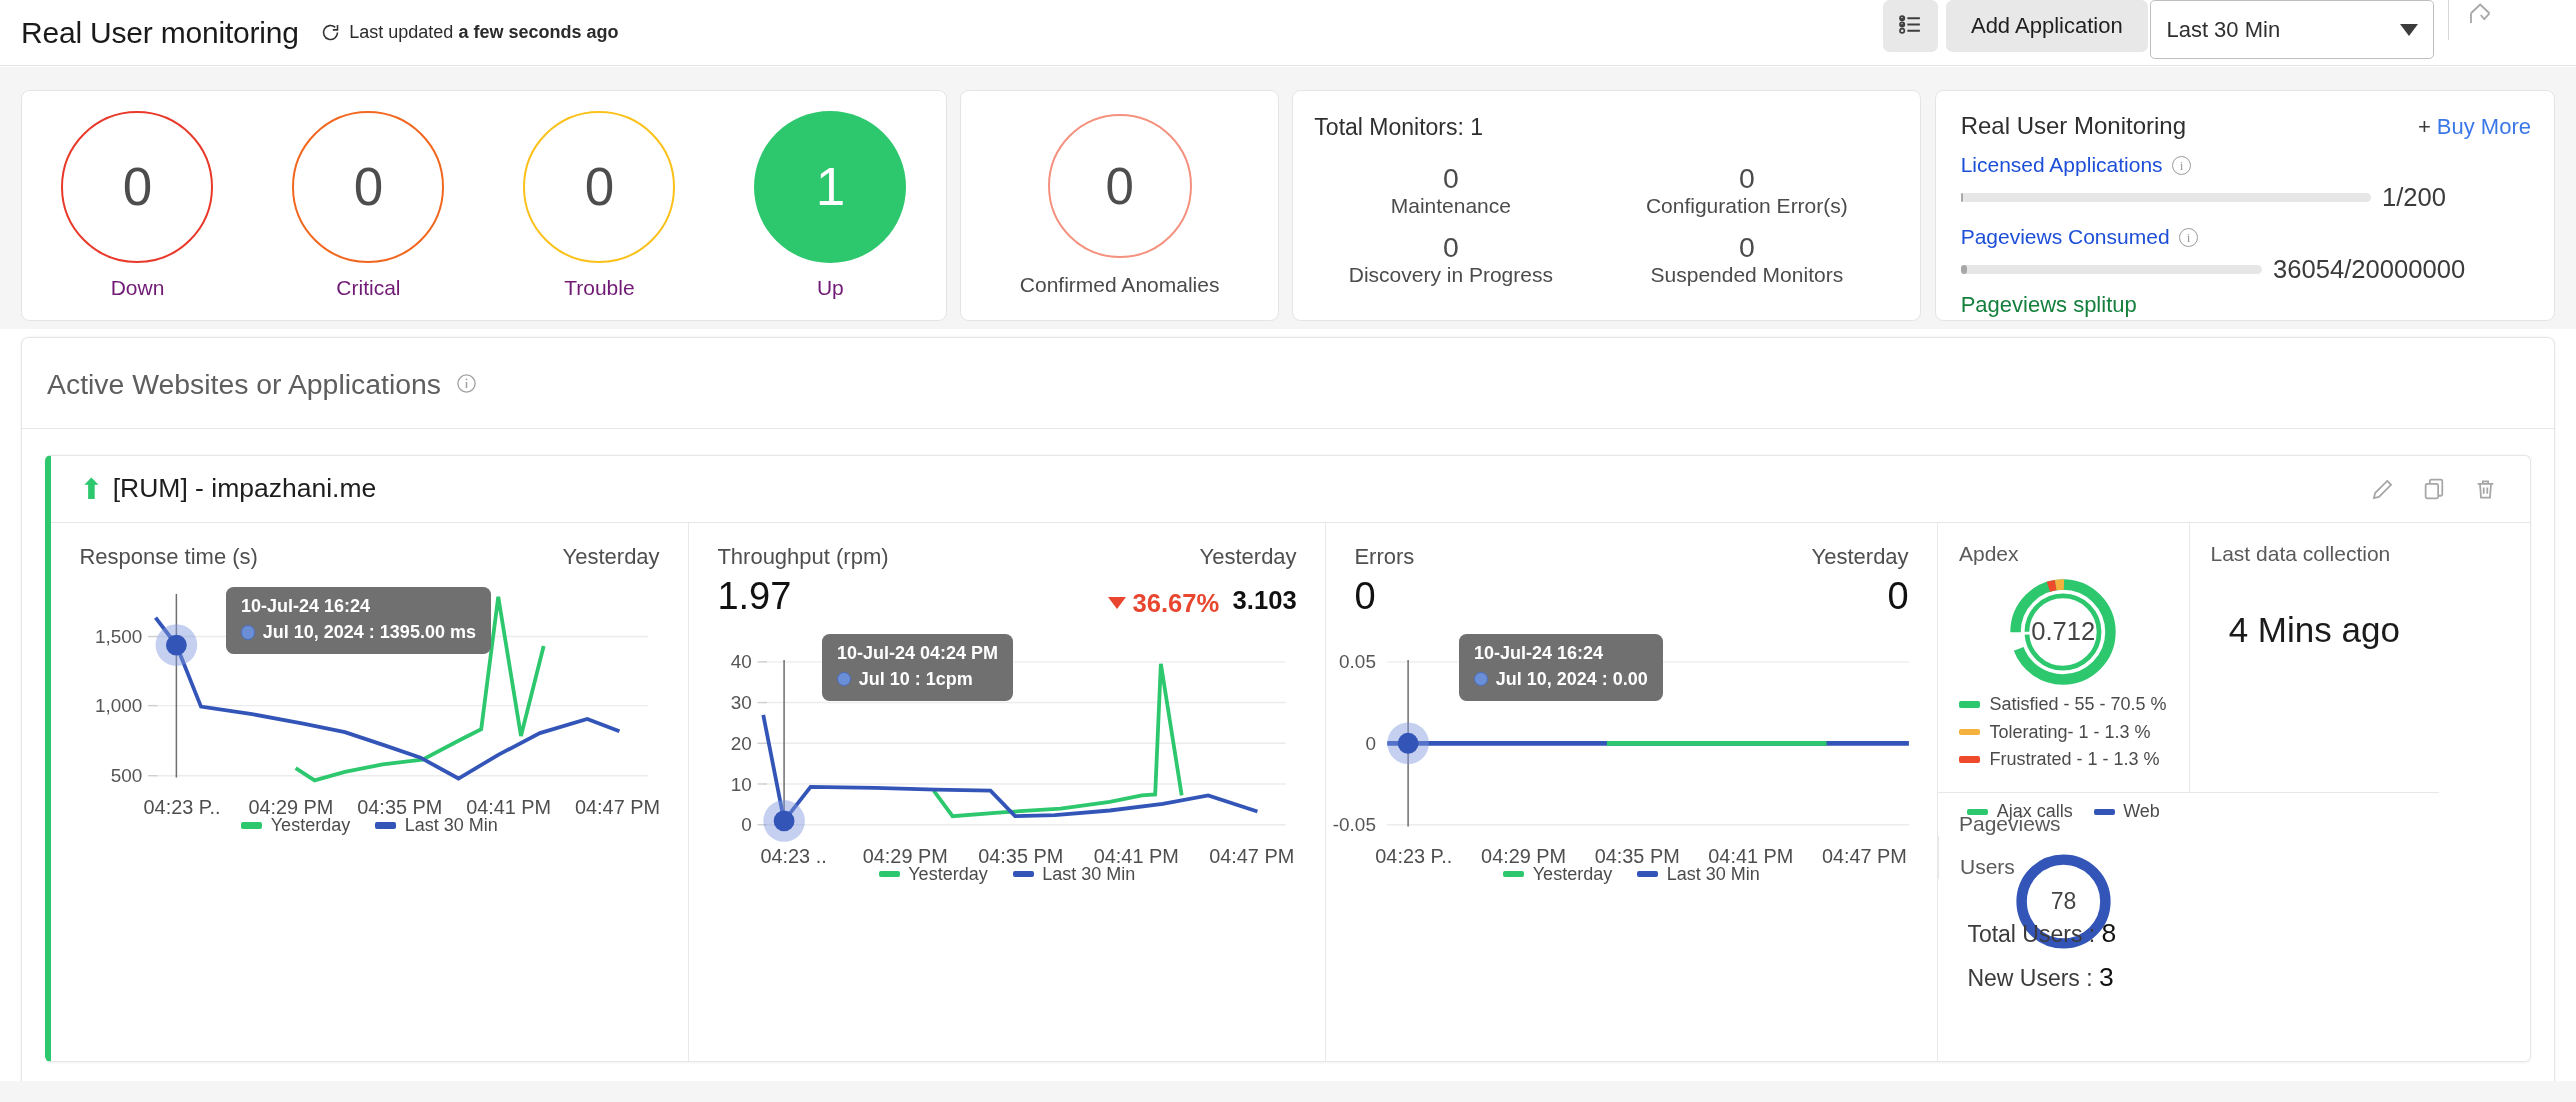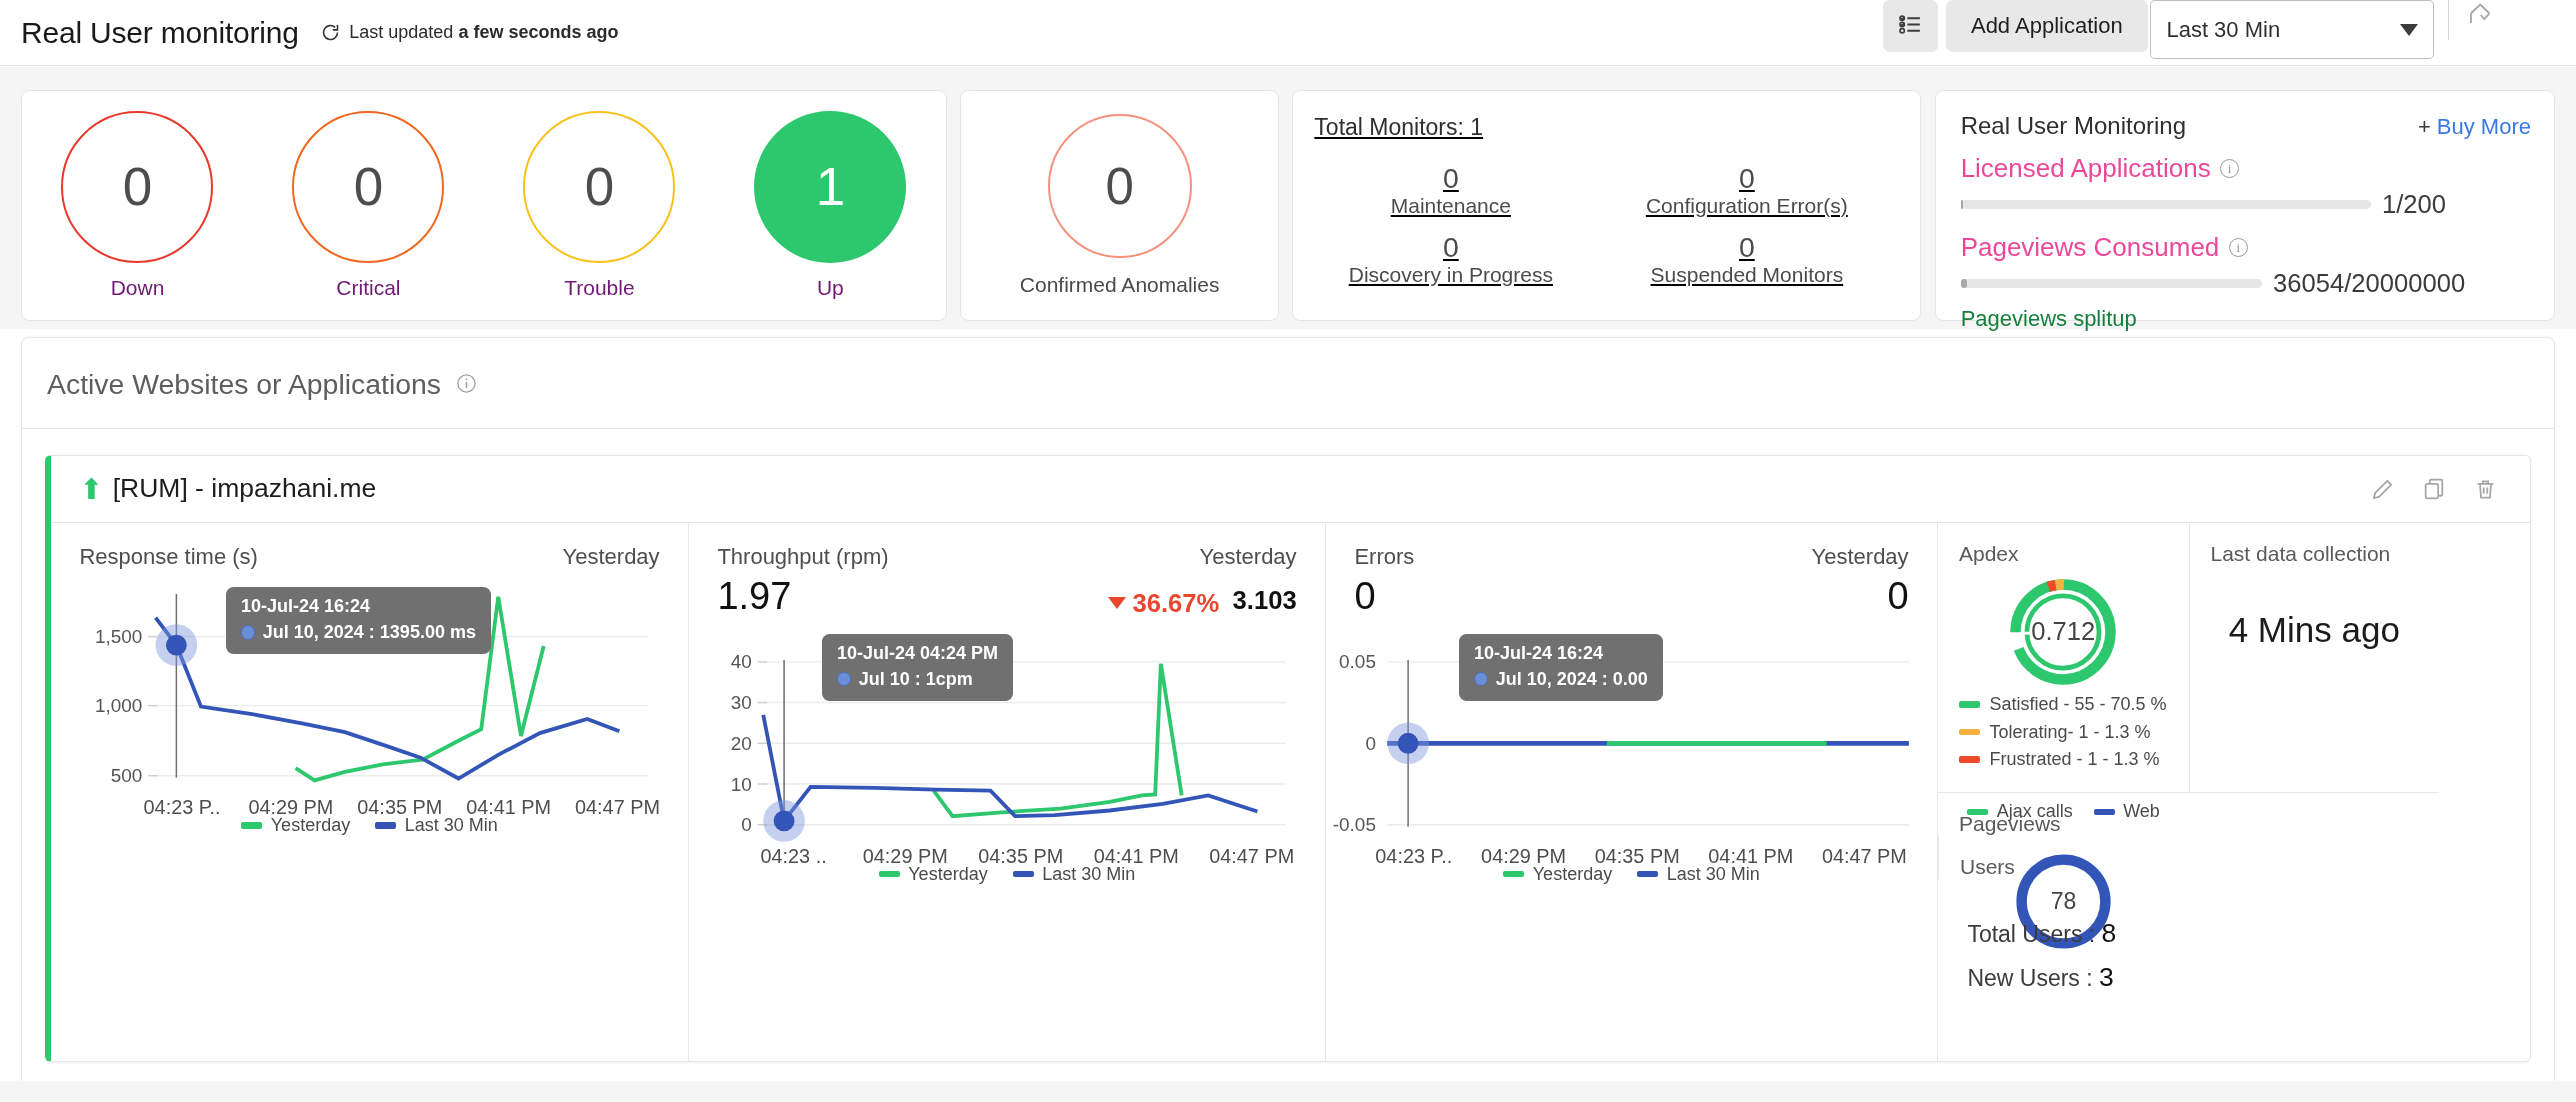--- a/index.html
+++ b/index.html
@@ -86,39 +86,39 @@
     align-items: center; justify-content: center; }
   .anom-circle {
     width: 144px; height: 144px; border-radius: 50%;
     border: 2.8px solid #f4917f; background:#fff;
     display: flex; align-items: center; justify-content: center;
     font-size: 51px; color: #4d4d4d;
   }
   .anom-label { font-size: 21px; color: #4a4a4a; margin-top: 15px; }
 
   
-  .card-monitors { width: 635px; padding: 23px 16px 0 0; text-decoration: underline; }
+  .card-monitors { width: 635px; padding: 23px 16px 0 0; }
   .mon-title { font-size: 23px; color: #2f2f2f; margin-left: 21px; }
   .mon-grid {
     display: grid; grid-template-columns: 1fr 1fr; row-gap: 15px;
     margin-top: 23px; padding: 0 9.5px;
   }
   .mon-cell { display: flex; flex-direction: column; align-items: center; }
   .mon-num { font-size: 28.4px; color: #4b4b4b; line-height: 1.05; }
   .mon-lbl { font-size: 21px; color: #4b4b4b; white-space: nowrap; }
 
   
   .card-rum { width: 626px; padding: 21px 23px 0 25px; }
   .rum-head { display: flex; align-items: baseline; justify-content: space-between; }
   .rum-title { font-size: 24px; color: #2f2f2f; }
   .buy-more { font-size: 22px; color: #3b78e7; cursor: pointer; white-space: nowrap;}
   .buy-more .plus { color: #3b3b3b; }
   .rum-row { margin-top: 13.3px; position: relative; }
   .rum-row-top { display: flex; align-items: center; }
-  .rum-lbl { font-size: 26px; color: #ec4899; white-space: nowrap; text-align: right; }
+  .rum-lbl { font-size: 21px; color: #1d4ed8; white-space: nowrap; text-align: right; }
   .info-i {
     width: 19px; height: 19px; border-radius: 50%; border: 1.4px solid #9a9a9a;
     color: #9a9a9a; font-size: 13.3px; line-height: 17px; text-align: center;
     margin-left: 9.5px; display: inline-block; font-style: normal;
     font-family: "Liberation Serif", serif;
   }
   .rum-bar-line { display: flex; align-items: center; margin-top: 5.7px; }
   .rum-bar { height: 8.5px; background: #e6e6e6; border-radius: 4.7px; position: relative; }
   .rum-bar > i { position:absolute; left:0; top:0; height:100%; background:#a8a8a8;
     border-radius:4.7px; display:block; }

